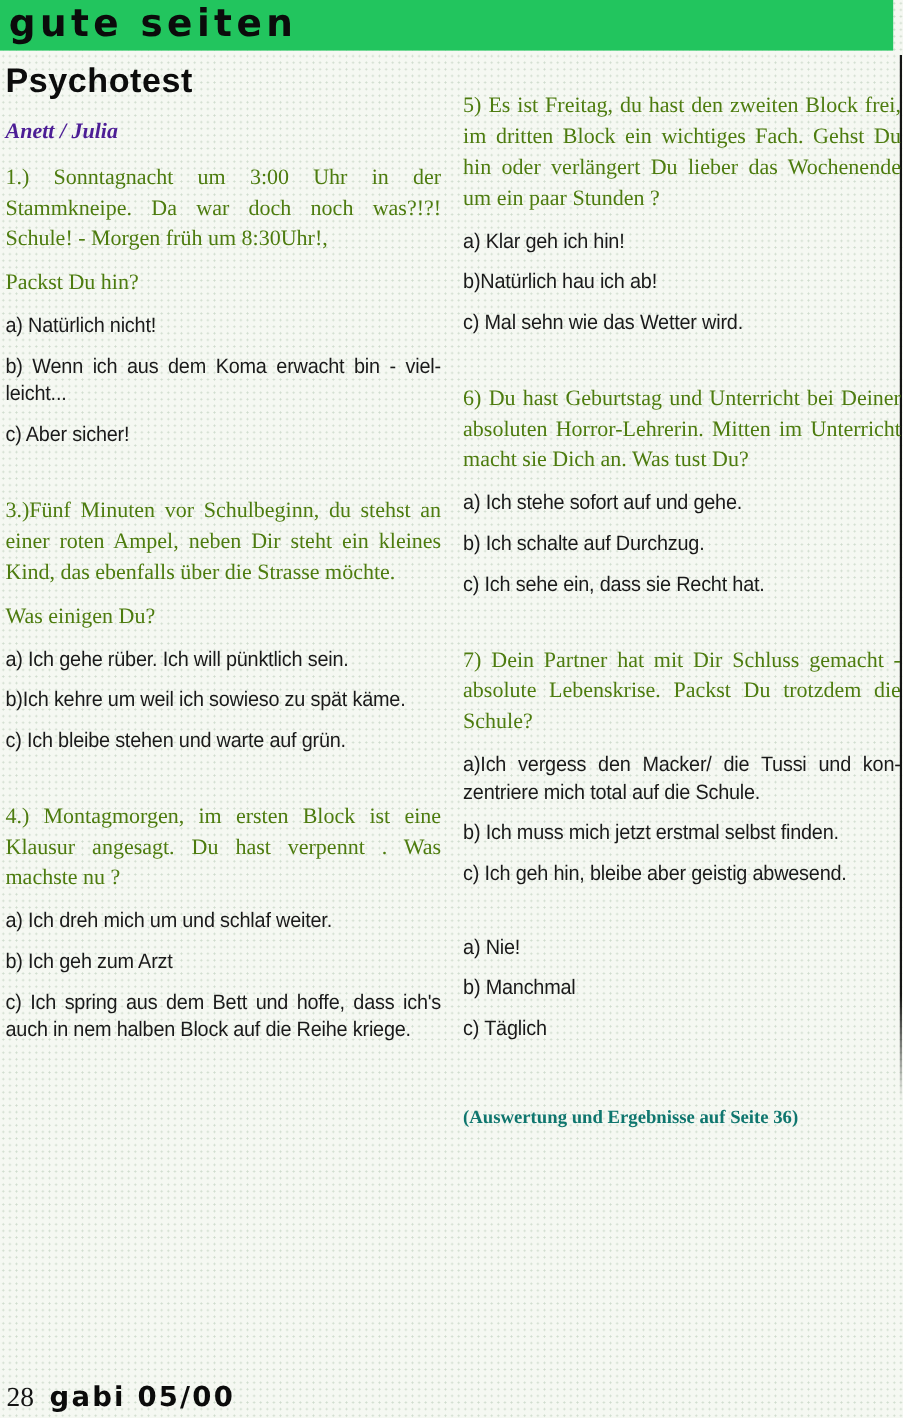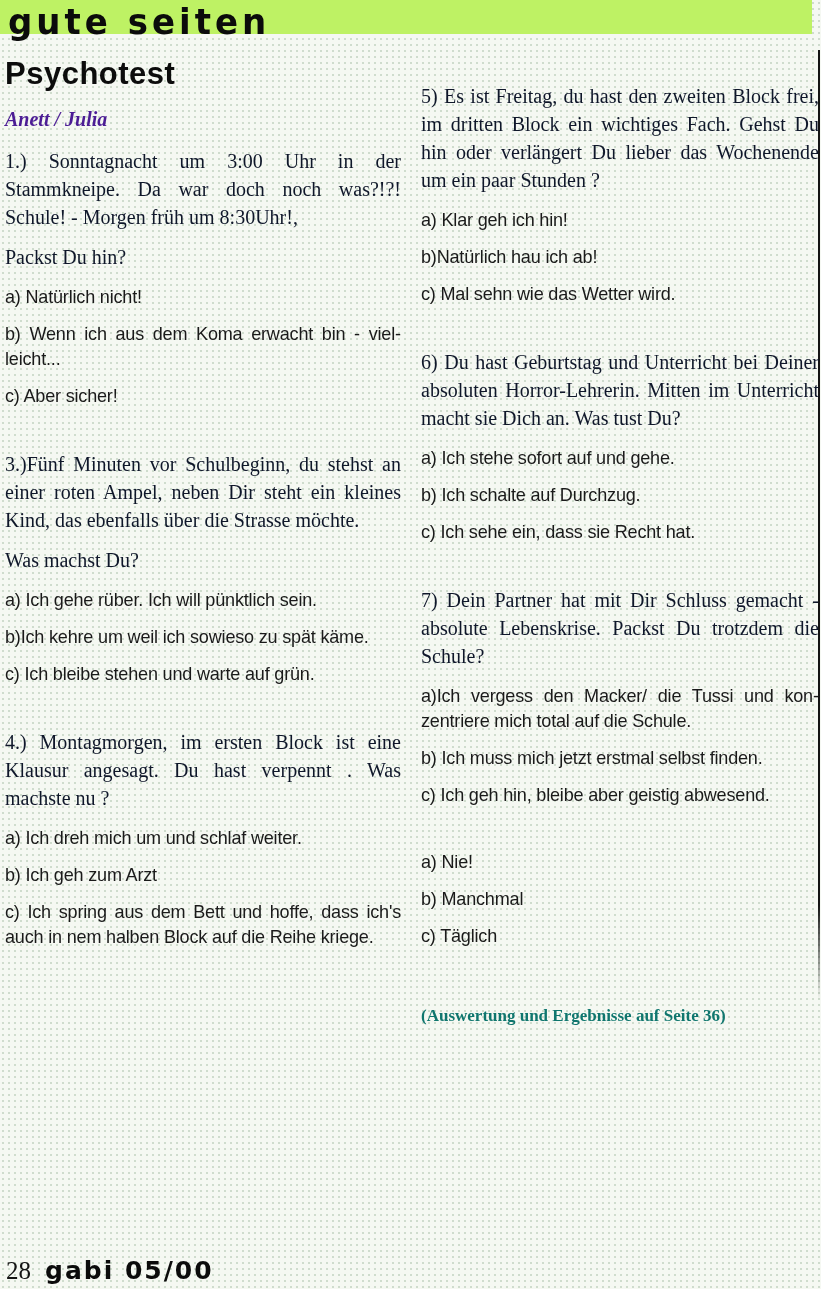--- a/index.html
+++ b/index.html
@@ -5,22 +5,22 @@
   html,body{margin:0;padding:0;}
   body{
     width:821px;height:1289px;overflow:hidden;position:relative;
     background-color:#f5f8f2;
     background-image:radial-gradient(circle,#cfdccd 0.8px,rgba(0,0,0,0) 1px);
     background-size:6px 6px;
     font-family:"Liberation Serif",serif;
     color:#101010;
   }
   .masthead-bar{
-    position:absolute;top:0;left:0;width:812px;height:34px;
-    background:#bef264;
+    position:absolute;top:0;left:0;width:812px;height:46px;
+    background:#22c55e;
   }
   .masthead-title{
     display:block;padding:1px 0 0 8px;
     font-family:"DejaVu Sans",sans-serif;font-weight:bold;
     font-size:34px;letter-spacing:4px;color:#0b0b0b;
     transform:scaleY(1.02);transform-origin:0 0;white-space:nowrap;
   }
   .right-rule{
     position:absolute;top:50px;right:1px;width:2px;height:950px;
     background:linear-gradient(to bottom,#141414 90%,rgba(20,20,20,0));
@@ -36,21 +36,21 @@
     font-family:"Liberation Sans",sans-serif;font-weight:bold;
     font-size:31px;letter-spacing:0.5px;color:#0c0c0c;
   }
   .byline{
     margin:0 0 16px 0;
     font-style:italic;font-weight:bold;font-size:20px;color:#4c1d95;
   }
   .q-block{margin:0 0 42px 0;}
   .q-text{
     margin:0;font-size:20px;line-height:28px;text-align:justify;
-    color:#0f172a;
+    color:#4d7c0f;
   }
   .q-sub{margin-top:12px;}
   .answers{
     margin-top:13px;
     transform:scaleX(0.95);transform-origin:0 0;width:105.26%;
   }
   .answer{
     margin:0 0 12px 0;
     font-family:"Liberation Sans",sans-serif;
     font-size:19px;line-height:25px;text-align:justify;
@@ -94,21 +94,21 @@
         <div class="answers">
           <p class="answer">a) Natürlich nicht!</p>
           <p class="answer">b) Wenn ich aus dem Koma erwacht bin - viel­leicht...</p>
           <p class="answer">c) Aber sicher!</p>
         </div>
       </article>
 
 
       <article class="q-block">
         <p class="q-text">3.)Fünf Minuten vor Schulbeginn, du stehst an einer roten Ampel, neben Dir steht ein kleines Kind, das ebenfalls über die Strasse möchte.</p>
-        <p class="q-text q-sub">Was machst Du?</p>
+        <p class="q-text q-sub">Was einigen Du?</p>
         <div class="answers">
           <p class="answer">a) Ich gehe rüber. Ich will pünktlich sein.</p>
           <p class="answer">b)Ich kehre um weil ich sowieso zu spät käme.</p>
           <p class="answer">c) Ich bleibe stehen und warte auf grün.</p>
         </div>
       </article>
 
       <article class="q-block">
         <p class="q-text">4.) Montagmorgen, im ersten Block ist eine Klausur angesagt. Du hast verpennt . Was machste nu ?</p>
         <div class="answers">

